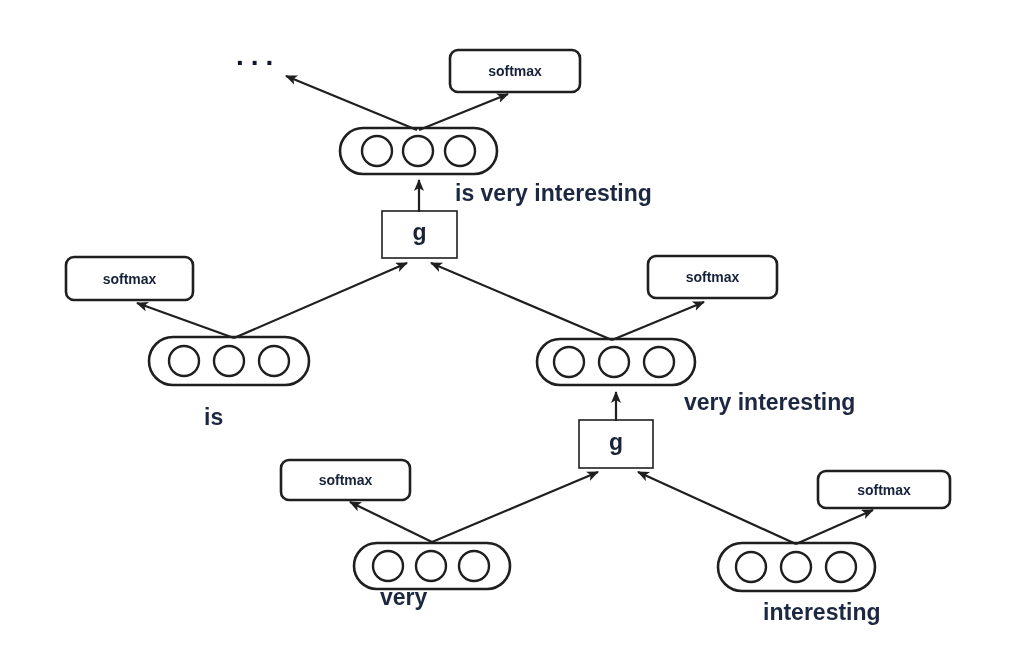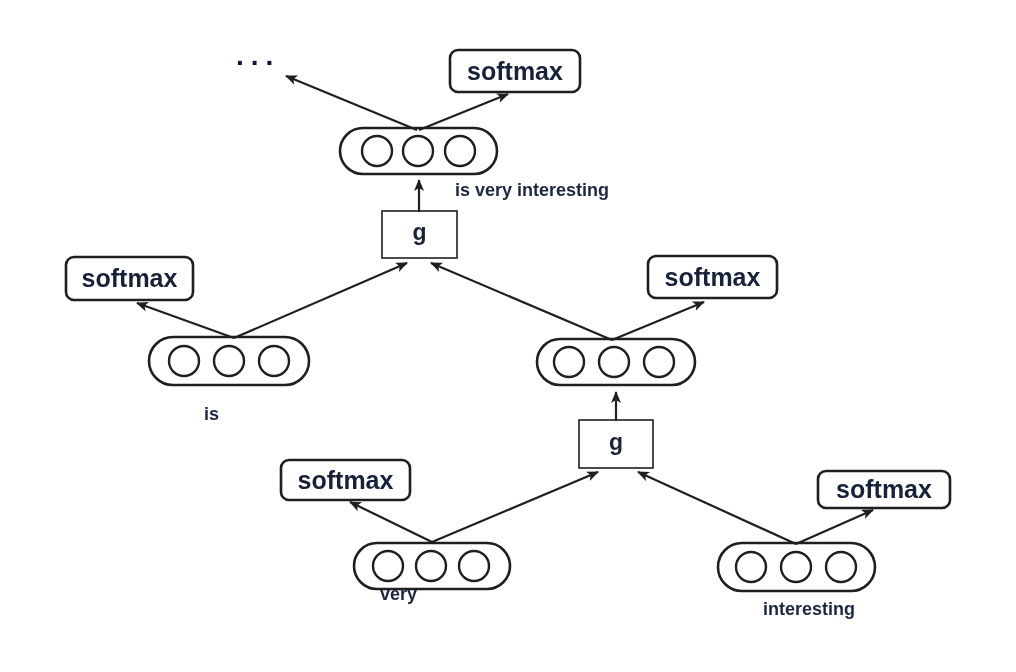--- a/index.html
+++ b/index.html
@@ -2,26 +2,26 @@
 <html><head>
 <meta charset="utf-8">
 <style>
   html,body{margin:0;padding:0;background:#ffffff;}
   .stage{
     position:relative;width:1016px;height:672px;background:#ffffff;
     font-family:"Liberation Sans", sans-serif;overflow:hidden;
   }
   .layer{position:absolute;left:0;top:0;}
   .lbl{
-    position:absolute;color:#1c2742;font-weight:600;font-size:18px;
+    position:absolute;color:#1c2742;font-weight:600;font-size:23px;
     white-space:nowrap;
   }
   .box-lbl{
     position:absolute;display:flex;align-items:center;justify-content:center;
-    color:#16213a;font-weight:600;font-size:25px;
+    color:#16213a;font-weight:600;font-size:14px;
   }
   .g-lbl{font-size:23px;color:#1a2336;}
   .ellipsis{
     position:absolute;left:236px;top:42px;font-size:28px;line-height:28px;
     font-weight:700;letter-spacing:7px;color:#0f1530;
   }
   .ctr{text-align:left;}
   svg .stroke{fill:none;stroke:#1f1f1f;}
 </style>
 </head>
@@ -106,16 +106,17 @@
   <div class="box-lbl" style="left:66px;top:257px;width:127px;height:43px;">softmax</div>
   <div class="box-lbl" style="left:648px;top:256px;width:129px;height:42px;">softmax</div>
   <div class="box-lbl" style="left:281px;top:460px;width:129px;height:40px;">softmax</div>
   <div class="box-lbl" style="left:818px;top:471px;width:132px;height:37px;">softmax</div>
 
   <div class="box-lbl g-lbl" style="left:382px;top:209px;width:75px;height:47px;">g</div>
   <div class="box-lbl g-lbl" style="left:579px;top:418px;width:74px;height:48px;">g</div>
 
   <div class="lbl" style="left:455px;top:180px;">is very interesting</div>
   <div class="lbl ctr" style="left:204px;top:404px;width:56px;">is</div>
+  <div class="lbl" style="left:684px;top:389px;">very interesting</div>
   <div class="lbl ctr" style="left:380px;top:584px;width:110px;">very</div>
   <div class="lbl" style="left:763px;top:599px;">interesting</div>
 
 </div>
 
 </body></html>

